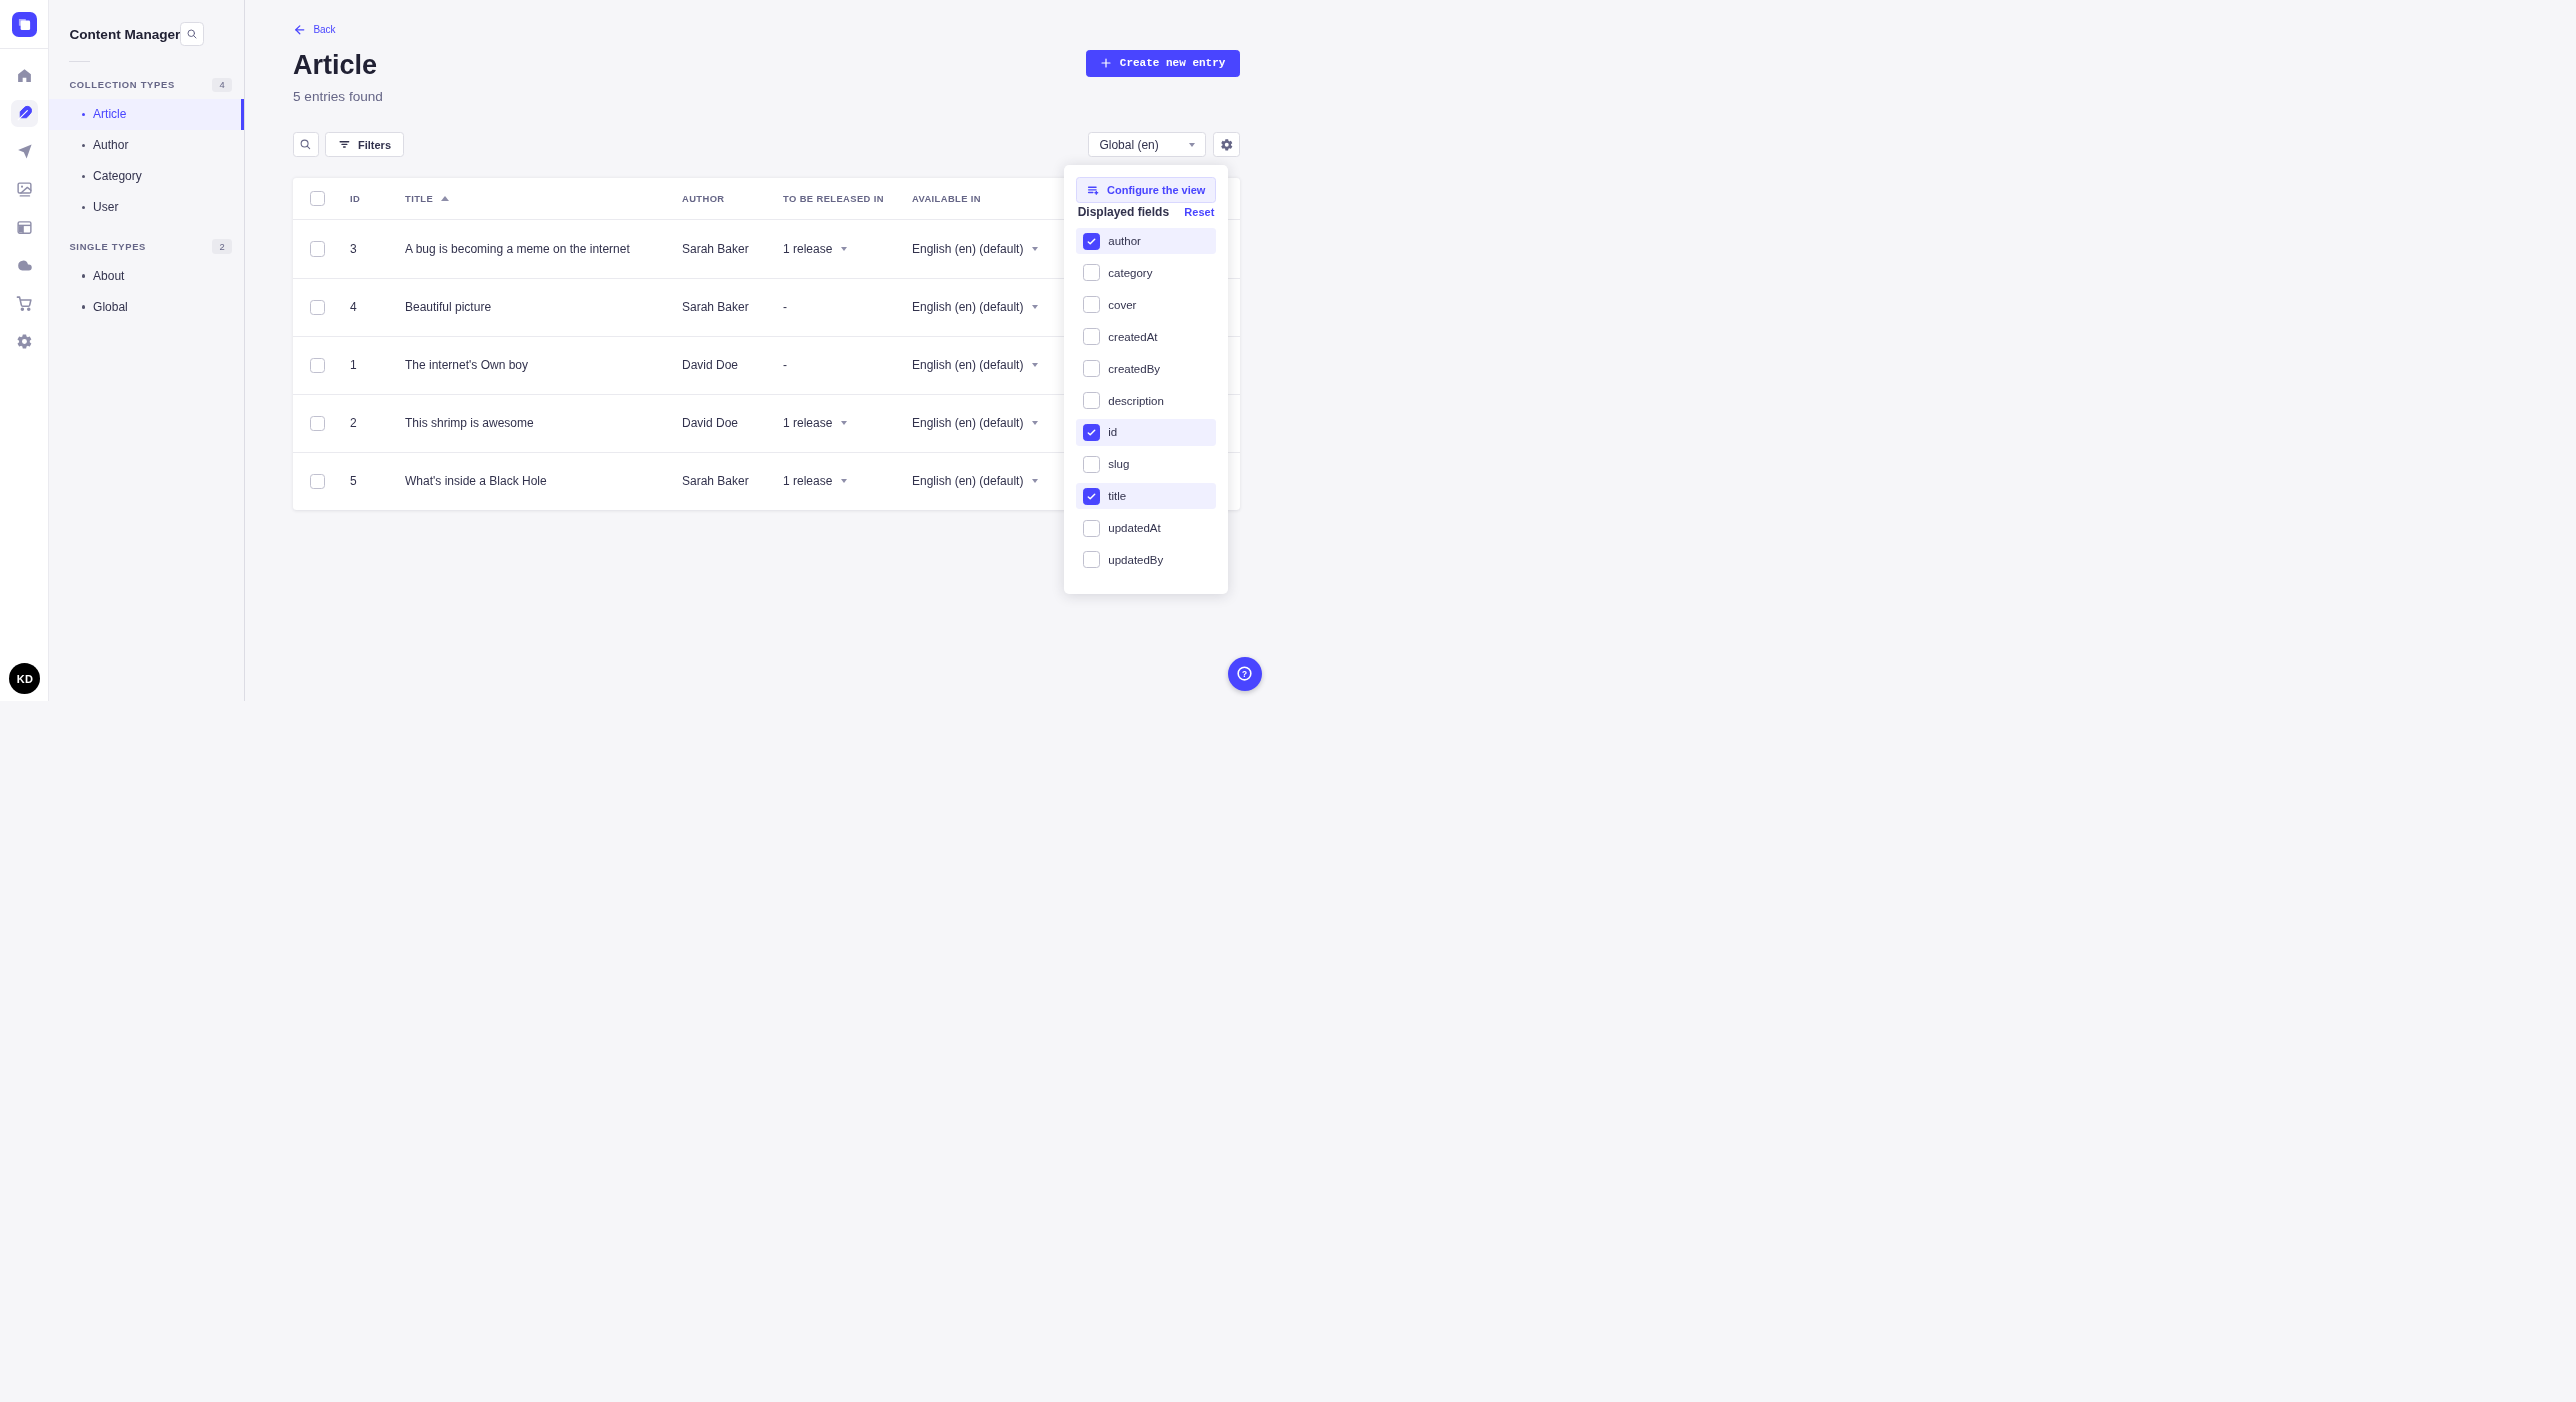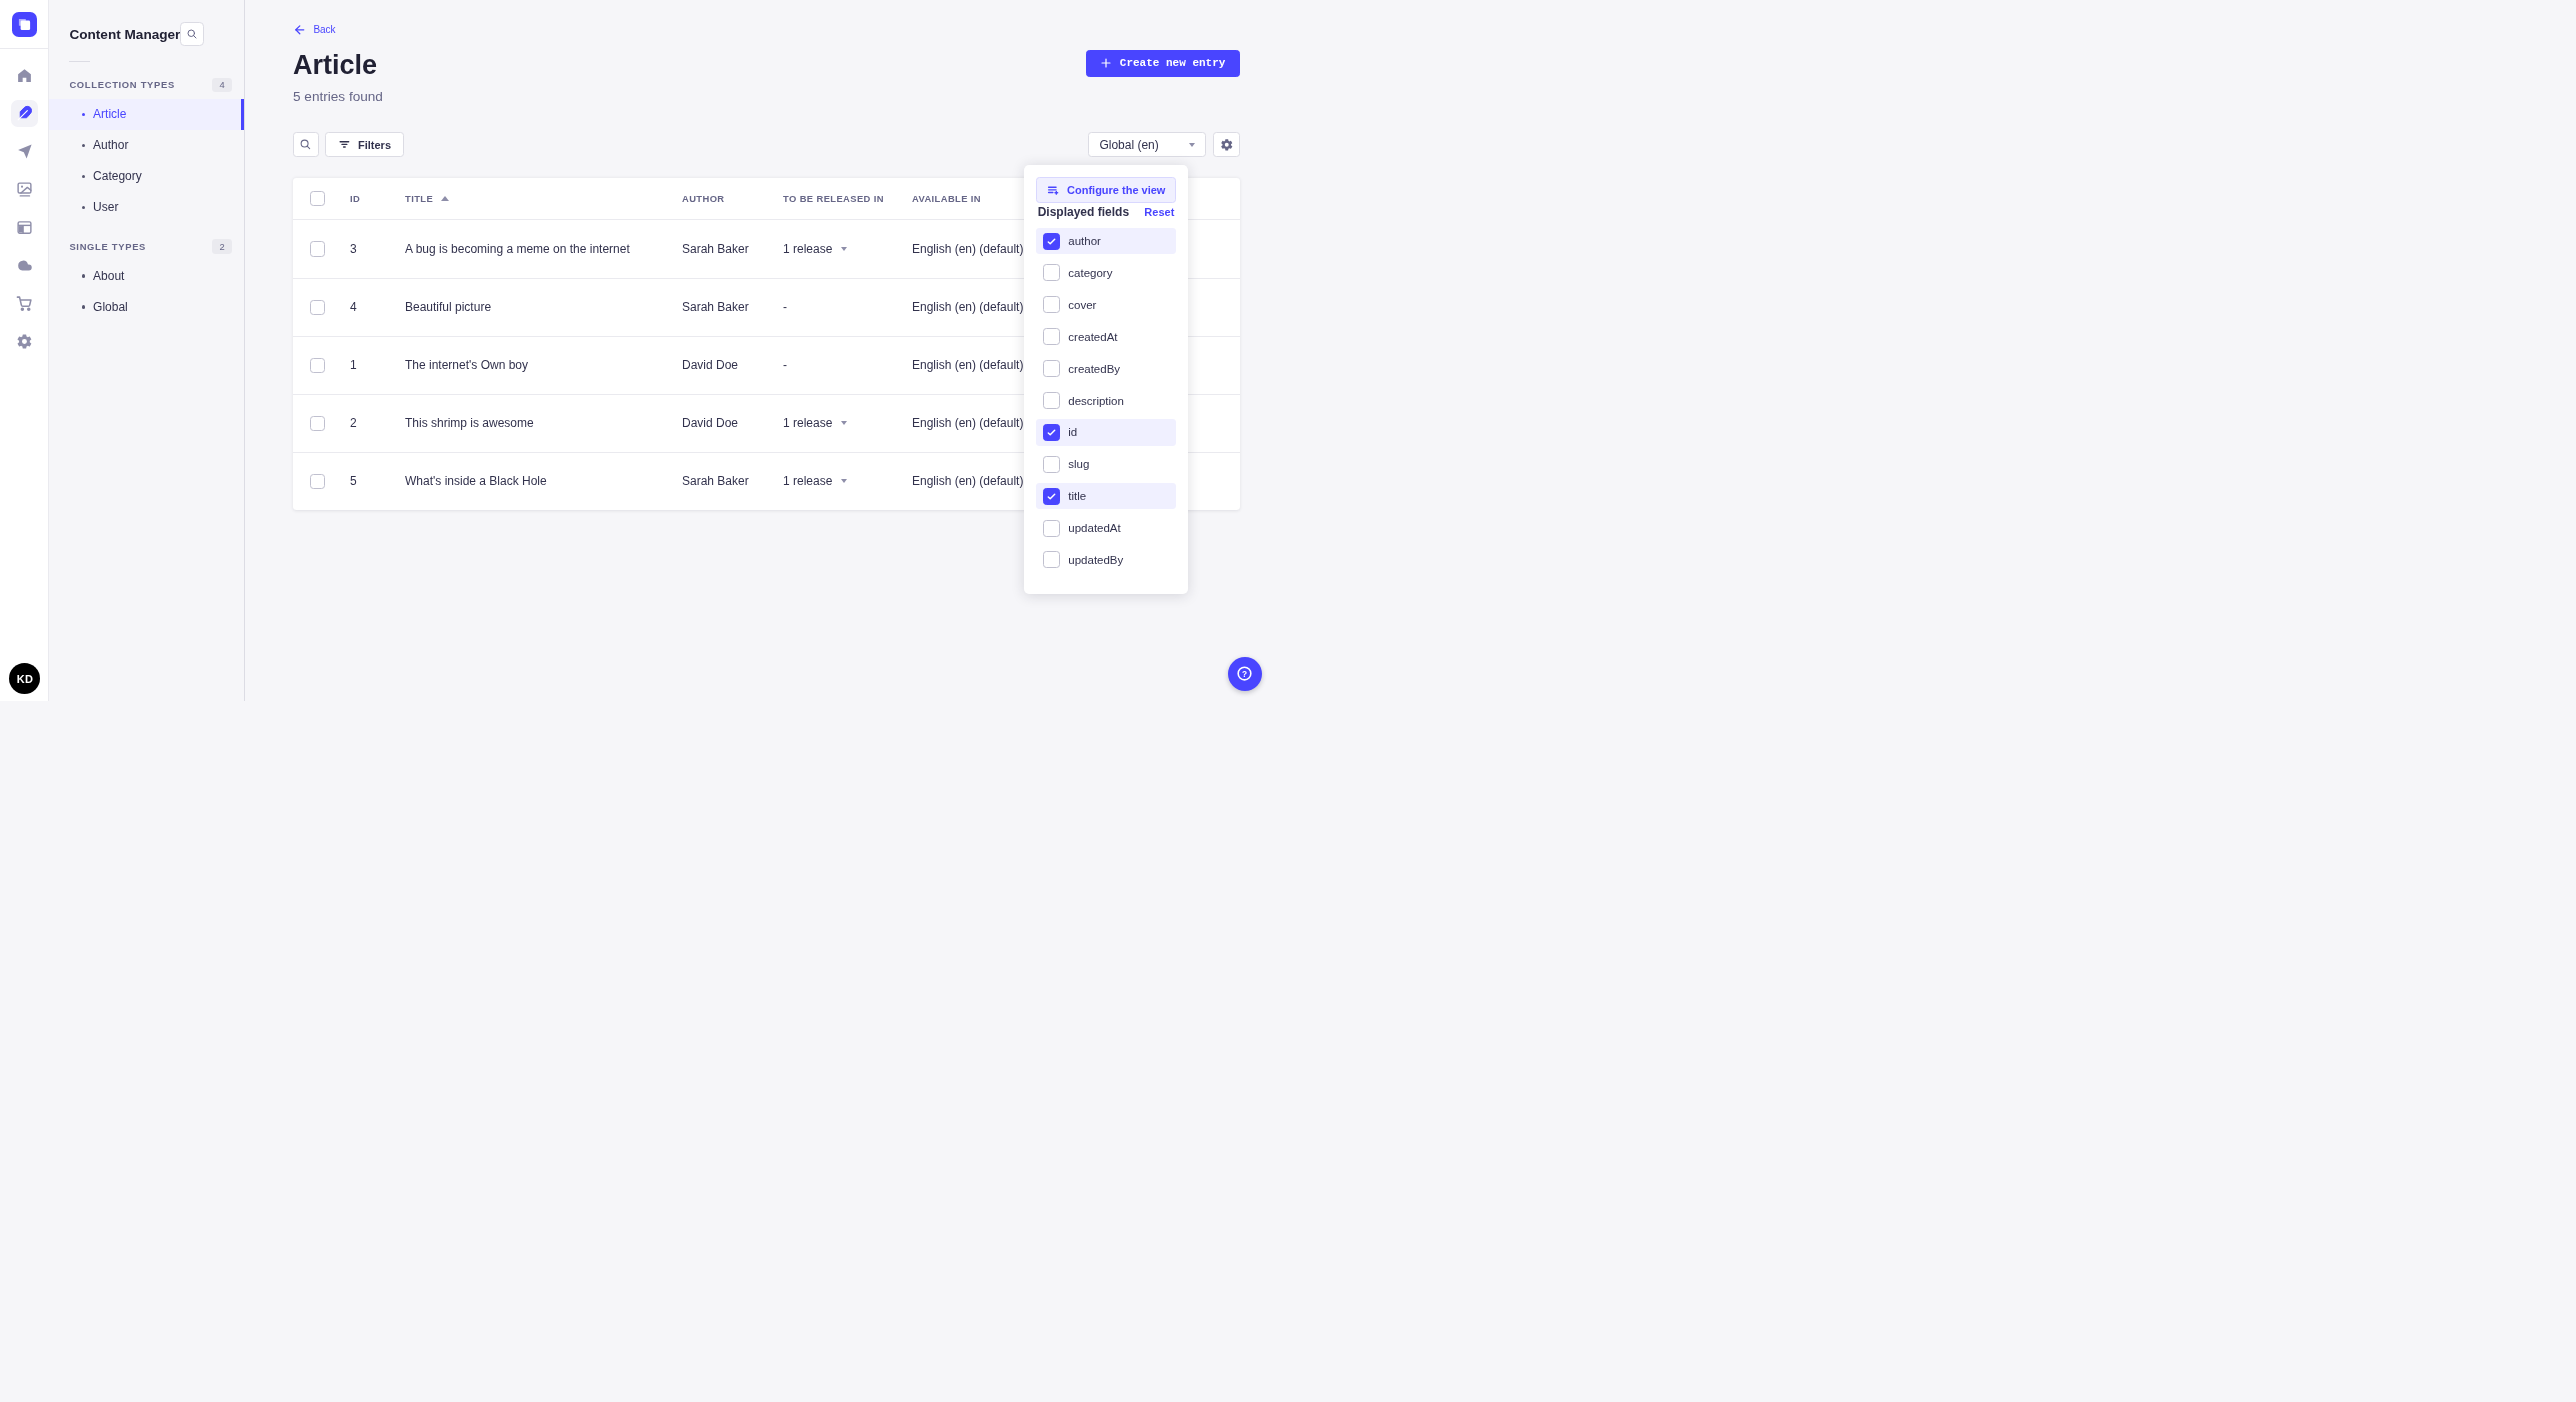--- a/index.html
+++ b/index.html
@@ -63,21 +63,21 @@
   .thead{height:42px; border-bottom:0.9px solid var(--border-light);}
   .th{font-size:9.4px; font-weight:700; letter-spacing:0.4px; color:var(--muted); display:flex; align-items:center; cursor:pointer;}
   .sort-asc{width:0; height:0; border-left:4.3px solid transparent; border-right:4.3px solid transparent; border-bottom:5.1px solid var(--soft); margin-left:7.7px;}
   .trow{height:58px; border-top:0.9px solid var(--border-light); cursor:pointer;}
   .trow:first-child{border-top:none;}
   .cell{font-size:12px; color:var(--text); display:flex; align-items:center;}
   .checkbox{width:15.3px; height:15.3px; border:0.9px solid var(--cb-border); border-radius:3.4px; background:#fff; display:inline-block; cursor:pointer;}
   .caret{width:0; height:0; border-left:3.8px solid transparent; border-right:3.8px solid transparent; border-top:4.7px solid var(--soft); margin-left:8.5px; display:inline-block;}
 
   
-  .popover{position:absolute; left:1024px; top:165px; width:164px; height:429px; background:#fff; border-radius:5.1px; box-shadow:0 1.7px 12.8px rgba(33,33,52,.15); z-index:10; padding:12px;}
+  .popover{position:absolute; left:1064px; top:165px; width:164px; height:429px; background:#fff; border-radius:5.1px; box-shadow:0 1.7px 12.8px rgba(33,33,52,.15); z-index:10; padding:12px;}
   .configure-btn{display:flex; align-items:center; justify-content:center; gap:7.7px; width:100%; height:26.4px; background:var(--indigo-bg); border:0.9px solid var(--indigo-border); border-radius:3.4px; color:var(--indigo); font-size:11px; font-weight:700; cursor:pointer;}
   .fields-head{display:flex; align-items:center; justify-content:space-between; margin-top:2px; padding:0 1.7px;}
   .fields-title{font-size:12px; font-weight:700; color:var(--text);}
   .reset-link{font-size:11px; font-weight:600; color:var(--indigo); cursor:pointer; text-decoration:none;}
   .field-list{margin-top:8.5px;}
   .field-row{display:flex; align-items:center; height:26.4px; margin-bottom:5.5px; border-radius:3.4px; padding:0 6.8px; cursor:pointer;}
   .field-row.checked{background:var(--indigo-bg);}
   .pcheck{width:17px; height:17px; border:0.9px solid var(--cb-border); border-radius:3.4px; background:#fff; display:flex; align-items:center; justify-content:center; flex:0 0 auto;}
   .pcheck svg{display:none;}
   .field-row.checked .pcheck{background:var(--indigo); border-color:var(--indigo);}

